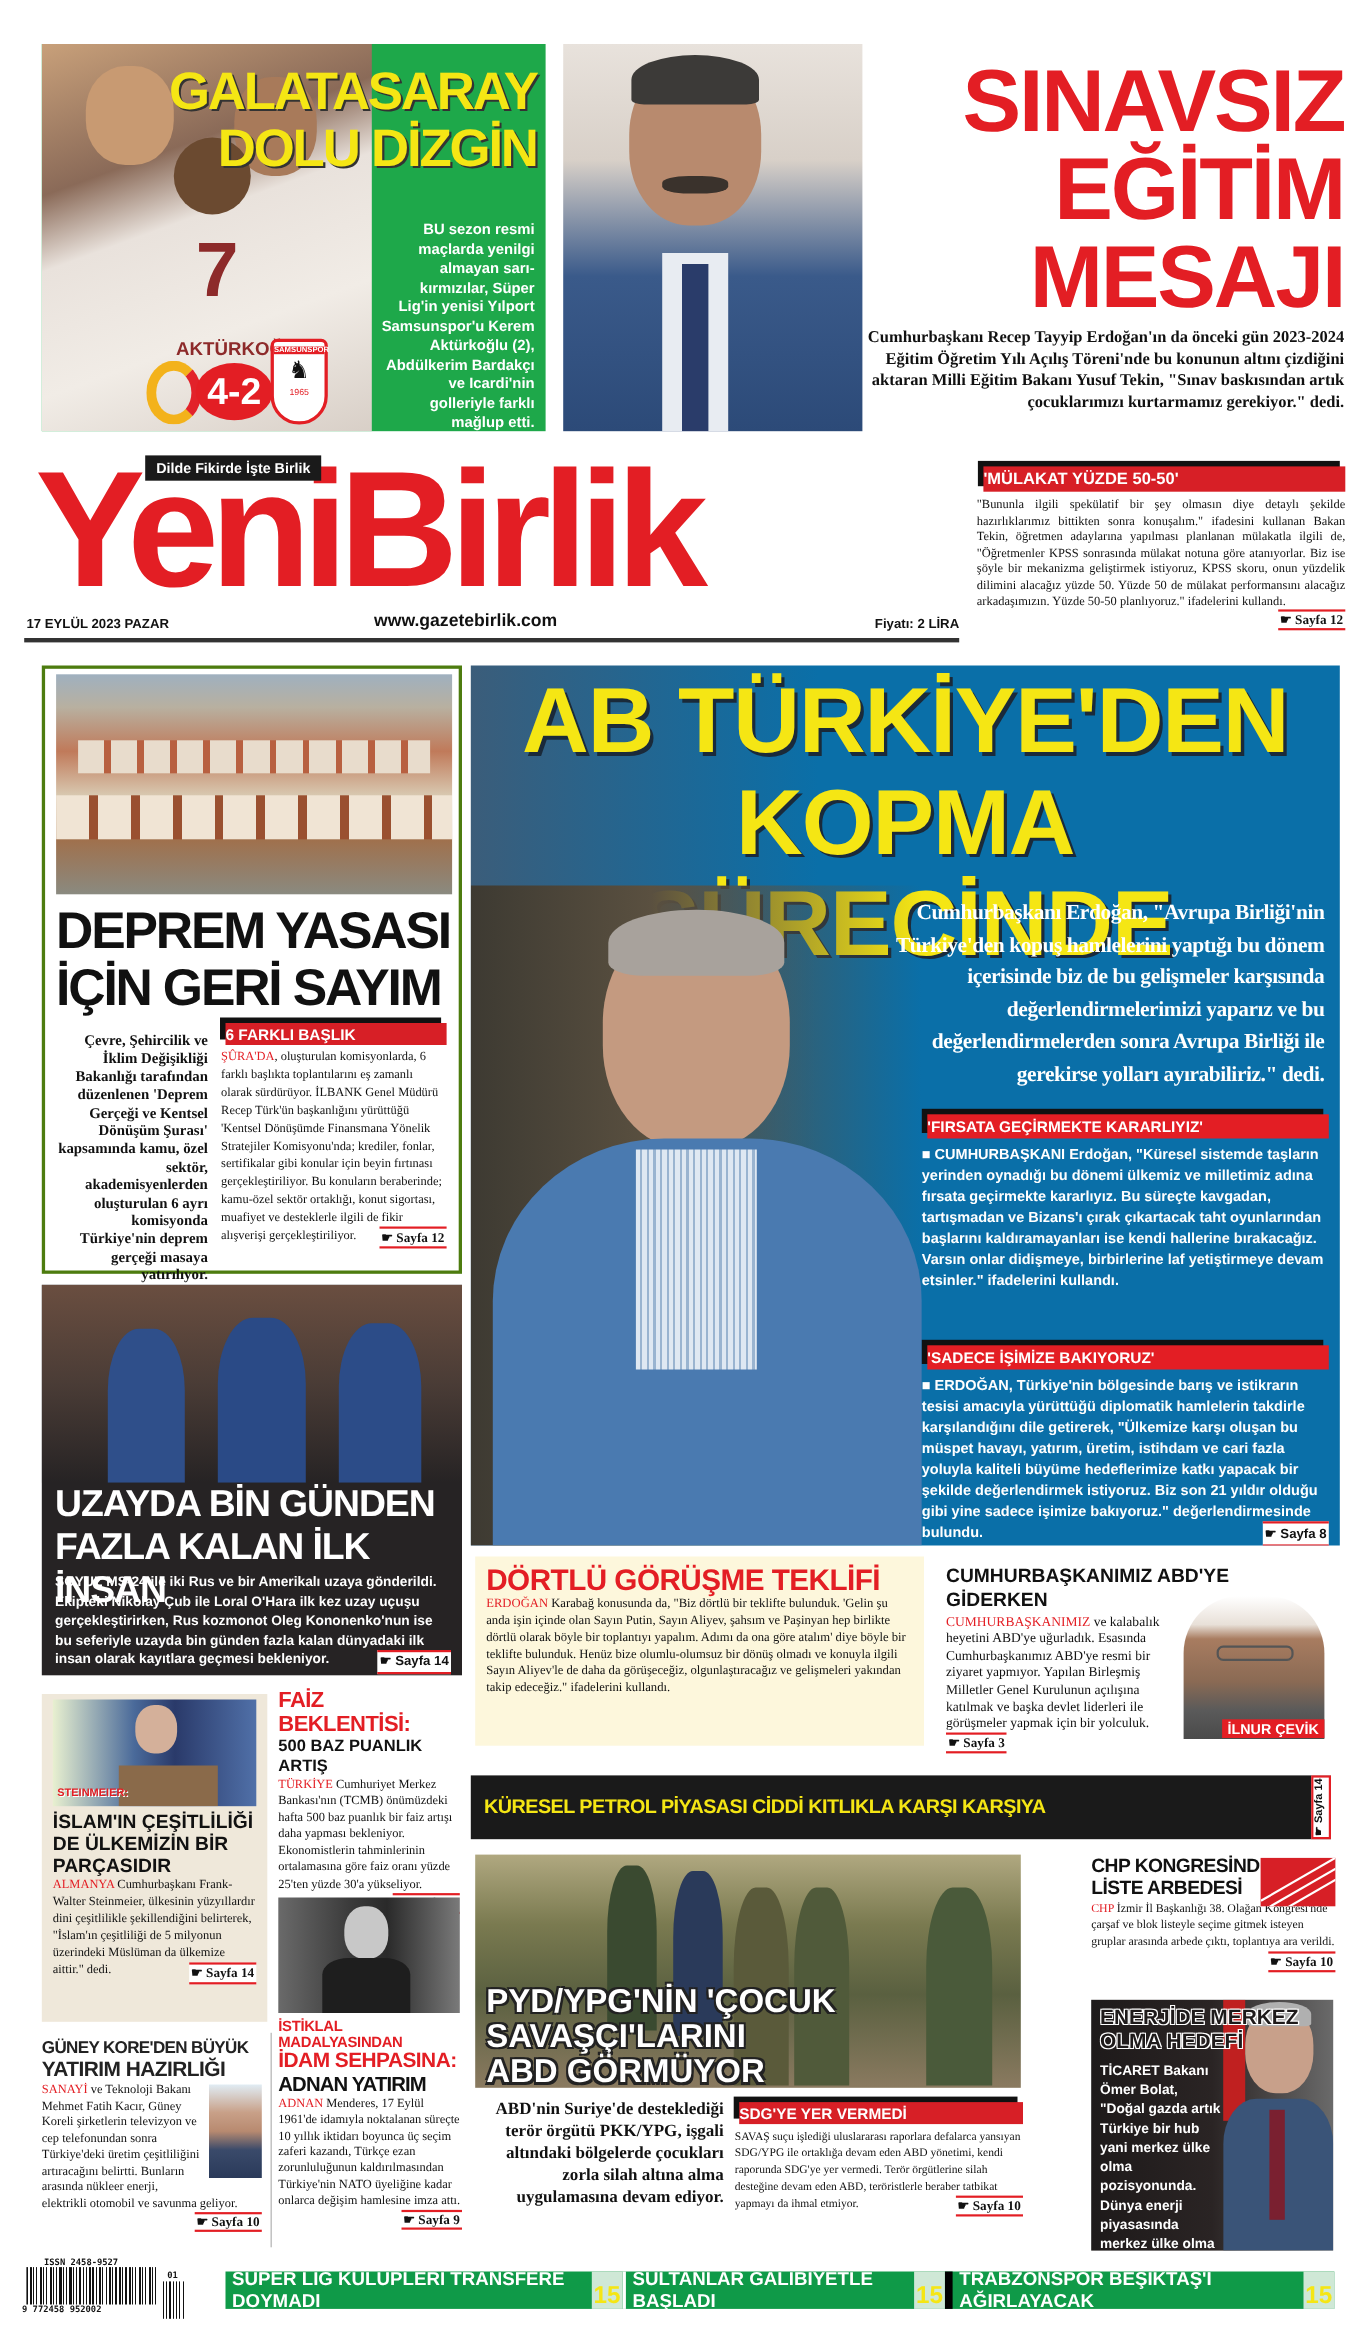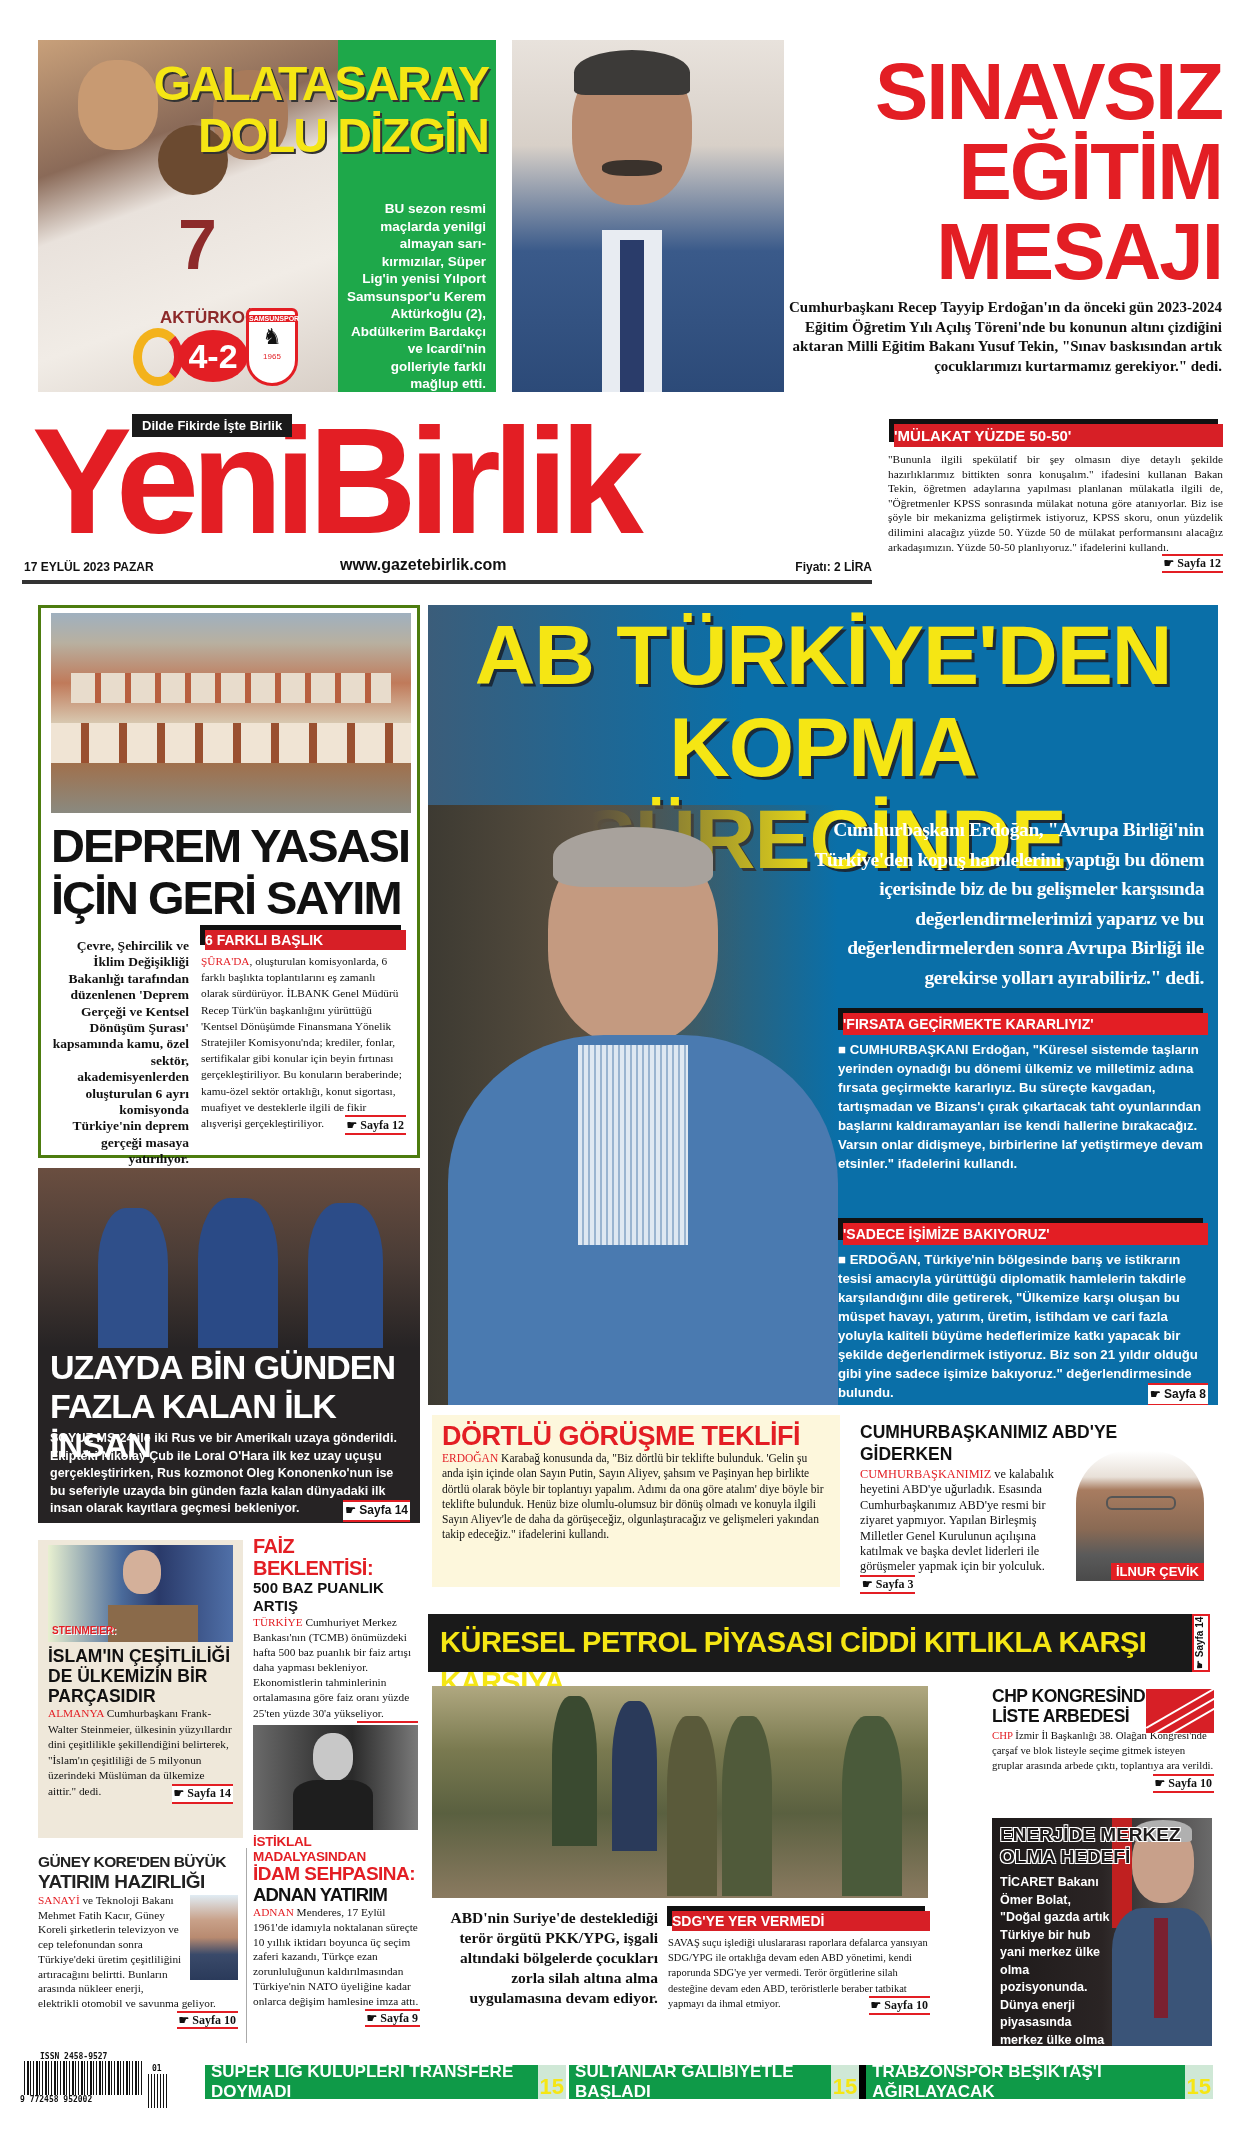--- a/index.html
+++ b/index.html
@@ -208,33 +208,38 @@
   <div style="font-weight:bold;font-size:15.5px;line-height:19px;letter-spacing:-0.6px;color:#222;">GÜNEY KORE'DEN BÜYÜK</div>
   <div style="font-weight:bold;font-size:19px;line-height:22px;letter-spacing:-0.5px;color:#222;">YATIRIM HAZIRLIĞI</div>
   <div class="photo" style="float:right;width:48px;height:85px;margin:2px 0 2px 4px;background:linear-gradient(180deg,#e0ecf4 0%,#c8a088 30%,#b88a70 50%,#3a4a6a 70%,#2a3a5a 100%);"></div>
   <p class="serif" style="font-size:11.3px;line-height:14.7px;">
     <span class="red">SANAYİ</span><span> ve Teknoloji Bakanı Mehmet Fatih Kacır, Güney Koreli şirketlerin televizyon ve cep telefonundan sonra Türkiye'deki üretim çeşitliliğini artıracağını belirtti. Bunların arasında nükleer enerji, elektrikli otomobil ve savunma geliyor.</span>
     <span class="sayfa" style="float:right;"><span>☛ </span><span>Sayfa 10</span></span>
   </p>
 </div>
 
 <div class="abs" style="left:428px;top:1614px;width:782px;height:58px;background:#1a1a1a;">
-  <div class="cond" style="position:absolute;left:12px;top:8px;color:#f5e614;font-weight:bold;font-size:29px;line-height:40px;letter-spacing:-0.5px;">KÜRESEL PETROL PİYASASI CİDDİ KITLIKLA KARŞI KARŞIYA</div>
+  <div class="cond" style="position:absolute;left:12px;top:8px;color:#f5e614;font-weight:bold;font-size:18px;line-height:40px;letter-spacing:-0.5px;">KÜRESEL PETROL PİYASASI CİDDİ KITLIKLA KARŞI KARŞIYA</div>
   <div style="position:absolute;right:0;top:0;width:18px;height:58px;background:#fff;border:2px solid #e31e24;writing-mode:vertical-rl;transform:rotate(180deg);font-size:10px;font-weight:bold;text-align:center;">
     <span>☛ </span><span>Sayfa 14</span>
   </div>
 </div>
 
 <div class="abs" style="left:432px;top:1686px;width:552px;height:370px;">
   <div class="abs photo" style="left:0;top:0;width:496px;height:212px;background:linear-gradient(180deg,#b0a880 0%,#7a7a50 30%,#5a6040 60%,#8a7a60 100%);">
     <div class="abs" style="left:120px;top:10px;width:45px;height:150px;border-radius:40% 40% 0 0;background:#3a4a30;"></div>
     <div class="abs" style="left:180px;top:15px;width:45px;height:150px;border-radius:40% 40% 0 0;background:#2a3a5a;"></div>
     <div class="abs" style="left:235px;top:30px;width:50px;height:180px;border-radius:40% 40% 0 0;background:#5a5a3a;"></div>
     <div class="abs" style="left:290px;top:30px;width:50px;height:180px;border-radius:40% 40% 0 0;background:#505a3a;"></div>
     <div class="abs" style="left:410px;top:30px;width:60px;height:180px;border-radius:40% 40% 0 0;background:#4a5a3a;"></div>
+    <div class="abs cond" style="left:10px;top:118px;color:#fff;font-weight:bold;font-size:30px;line-height:32px;text-shadow:-2px -2px 0 #222,2px -2px 0 #222,-2px 2px 0 #222,2px 2px 0 #222;">
+      <div>PYD/YPG'NİN 'ÇOCUK</div>
+      <div>SAVAŞÇI'LARINI</div>
+      <div>ABD GÖRMÜYOR</div>
+    </div>
   </div>
   <p class="abs serif" style="left:0;top:222px;width:226px;text-align:right;font-weight:bold;font-size:15.5px;line-height:20px;">ABD'nin Suriye'de desteklediği terör örgütü PKK/YPG, işgali altındaki bölgelerde çocukları zorla silah altına alma uygulamasına devam ediyor.</p>
   <div class="abs" style="left:236px;top:225px;width:262px;">
     <div class="redbar" style="margin-left:4px;font-size:14px;padding:2px 0;">
       <span>SDG'YE YER VERMEDİ</span>
     </div>
     <p class="serif" style="font-size:10.5px;line-height:15.2px;margin-top:4px;">
       <span>SAVAŞ suçu işlediği uluslararası raporlara defalarca yansıyan SDG/YPG ile ortaklığa devam eden ABD yönetimi, kendi raporunda SDG'ye yer vermedi. Terör örgütlerine silah desteğine devam eden ABD, teröristlerle beraber tatbikat yapmayı da ihmal etmiyor.</span>
       <span class="sayfa" style="float:right;"><span>☛ </span><span>Sayfa 10</span></span>
     </p>

